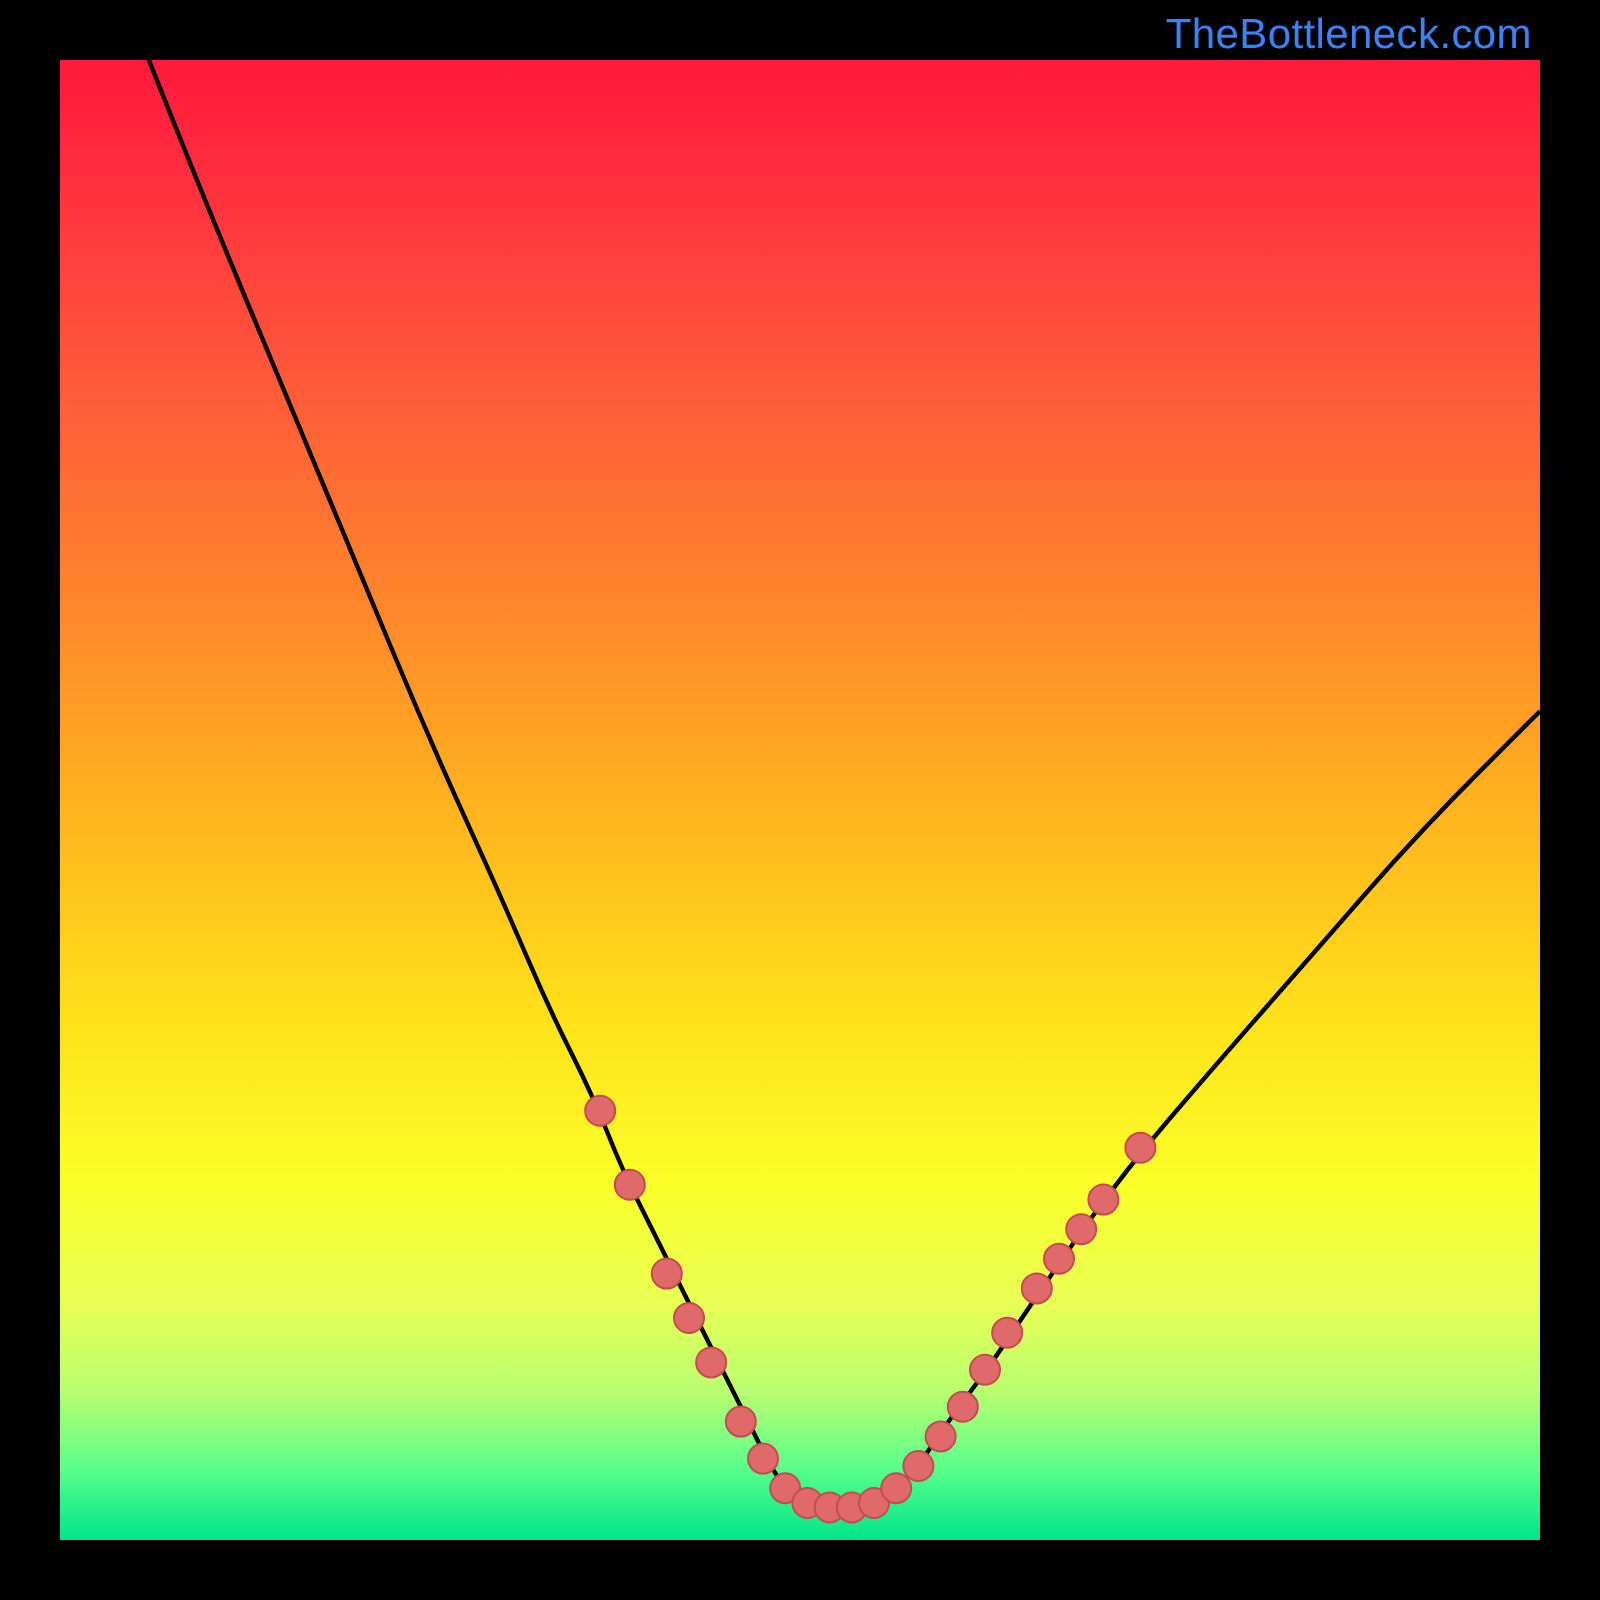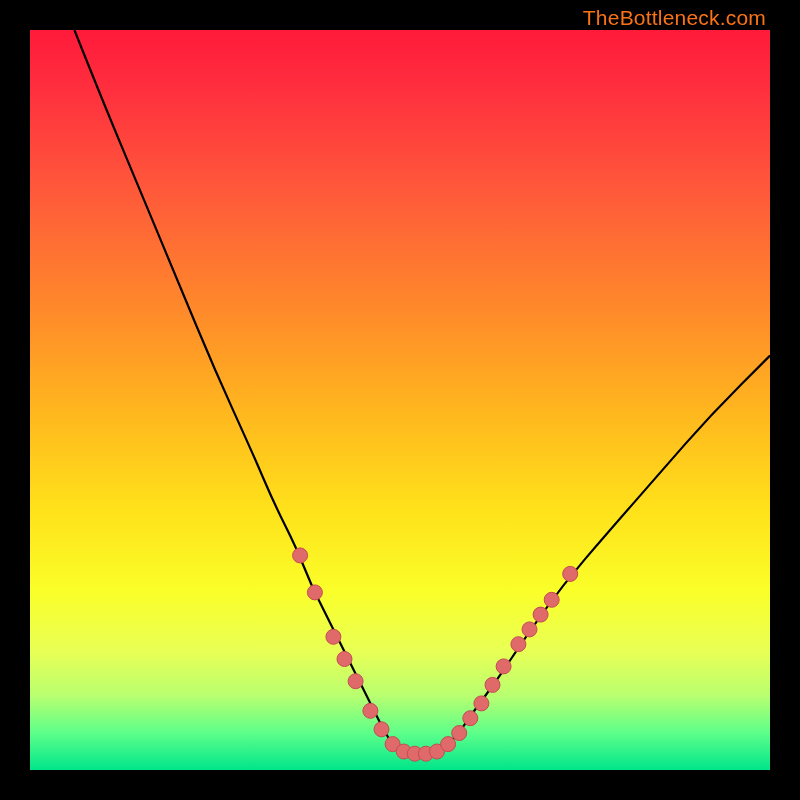--- a/index.html
+++ b/index.html
@@ -36,21 +36,21 @@
       #e8ff55 84%,
       #b8ff70 90%,
       #5dff8a 95%,
       #00e58a 100%
     );
   }
   .watermark {
     position: absolute;
     top: 6px;
     right: 34px;
-    color: #f97316;
+    color: #3b82f6;
     font-size: 21px;
     letter-spacing: 0.2px;
     font-weight: 500;
   }
   svg.curve {
     position: absolute;
     left: 0;
     top: 0;
     width: 740px;
     height: 740px;

